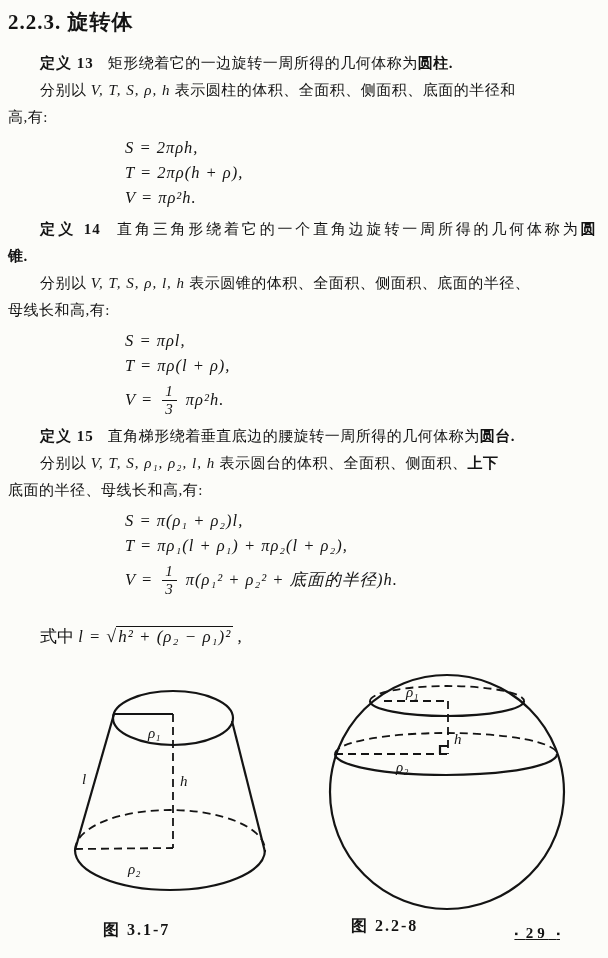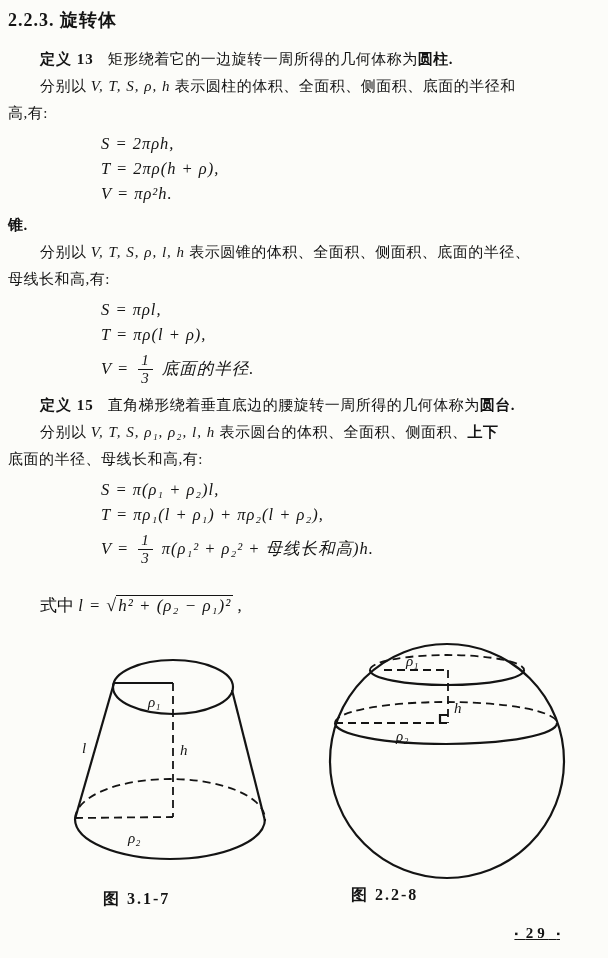--- a/index.html
+++ b/index.html
@@ -3,28 +3,28 @@
 <meta charset="utf-8">
 <style>
   html,body{margin:0;padding:0;}
   body{
     width:608px;height:958px;overflow:hidden;
     background:#fcfcf9;color:#141414;
     font-family:"Liberation Serif","DejaVu Serif",serif;
     position:relative;
   }
   .page{padding:6px 10px 0 8px;}
-  .heading{font-size:18px;font-weight:bold;letter-spacing:1px;margin:2px 0 14px 0;}
+  .heading{font-size:21px;font-weight:bold;letter-spacing:1px;margin:2px 0 14px 0;}
   .line{font-size:15px;line-height:27px;letter-spacing:0.5px;white-space:nowrap;}
   .indent{padding-left:32px;}
   .jlast{white-space:normal;text-align:justify;text-align-last:justify;padding-right:2px;}
   .dlabel{font-weight:bold;margin-right:14px;letter-spacing:1px;}
   b.term{font-weight:bold;}
   .var{font-style:italic;font-family:"Liberation Serif",serif;letter-spacing:1px;}
-  .formulas{margin:4px 0 6px 93px;}
+  .formulas{margin:4px 0 6px 117px;}
   .formula{font-style:italic;font-size:16.5px;line-height:25px;letter-spacing:1px;}
   .formula.tall{margin:5px 0 3px 0;}
   .frac{display:inline-block;text-align:center;vertical-align:-0.55em;margin:0 4px;font-size:15px;}
   .frac .num{display:block;border-bottom:1.5px solid #141414;padding:0 3px;line-height:1.1;}
   .frac .den{display:block;line-height:1.1;}
   .note{margin-top:28px;font-size:17px;}
   .note .math{font-style:italic;letter-spacing:1px;font-size:16.5px;}
   .sqrt-sign{font-style:normal;font-size:18px;}
   .radicand{border-top:1.5px solid #141414;padding:0 2px;font-style:italic;letter-spacing:1px;}
   .figures{position:relative;height:292px;margin-top:6px;}
@@ -49,36 +49,37 @@
 
   <div class="line indent"><b class="dlabel">定义 13</b><span>矩形绕着它的一边旋转一周所得的几何体称为</span><b class="term">圆柱.</b></div>
   <div class="line indent"><span>分别以 </span><span class="var">V, T, S, ρ, h</span><span> 表示圆柱的体积、全面积、侧面积、底面的半径和</span></div>
   <div class="line">高,有:</div>
   <div class="formulas">
     <div class="formula">S = 2πρh,</div>
     <div class="formula">T = 2πρ(h + ρ),</div>
     <div class="formula">V = πρ²h.</div>
   </div>
 
+  <div class="line indent jlast"><b class="dlabel">定义 14</b><span>直角三角形绕着它的一个直角边旋转一周所得的几何体称为</span><b class="term">圆</b></div>
   <div class="line"><b class="term">锥.</b></div>
   <div class="line indent"><span>分别以 </span><span class="var">V, T, S, ρ, l, h</span><span> 表示圆锥的体积、全面积、侧面积、底面的半径、</span></div>
   <div class="line">母线长和高,有:</div>
   <div class="formulas">
     <div class="formula">S = πρl,</div>
     <div class="formula">T = πρ(l + ρ),</div>
-    <div class="formula tall"><span>V = </span><span class="frac"><span class="num">1</span><span class="den">3</span></span><span> 底面的半径.</span></div>
+    <div class="formula tall"><span>V = </span><span class="frac"><span class="num">1</span><span class="den">3</span></span><span> πρ²h.</span></div>
   </div>
 
   <div class="line indent"><b class="dlabel">定义 15</b><span>直角梯形绕着垂直底边的腰旋转一周所得的几何体称为</span><b class="term">圆台.</b></div>
   <div class="line indent"><span>分别以 </span><span class="var">V, T, S, ρ₁, ρ₂, l, h</span><span> 表示圆台的体积、全面积、侧面积、</span><b>上下</b></div>
   <div class="line">底面的半径、母线长和高,有:</div>
   <div class="formulas">
     <div class="formula">S = π(ρ₁ + ρ₂)l,</div>
     <div class="formula">T = πρ₁(l + ρ₁) + πρ₂(l + ρ₂),</div>
-    <div class="formula tall"><span>V = </span><span class="frac"><span class="num">1</span><span class="den">3</span></span><span> π(ρ₁² + ρ₂² + 母线长和高)h.</span></div>
+    <div class="formula tall"><span>V = </span><span class="frac"><span class="num">1</span><span class="den">3</span></span><span> π(ρ₁² + ρ₂² + 底面的半径)h.</span></div>
   </div>
 
   <div class="note indent"><span>式中 </span><span class="math">l</span><span class="math"> = </span><span class="sqrt-sign">√</span><span class="radicand">h² + (ρ₂ − ρ₁)²</span><span> ,</span></div>
 
   <div class="figures">
 
     <svg id="fig7" width="218" height="242" viewBox="0 0 218 242">
       <ellipse class="fig-stroke" cx="113" cy="50" rx="60" ry="27"></ellipse>
       <path class="fig-stroke" d="M15,182 A95,40 0 0 0 205,182"></path>
       <path class="fig-stroke dashed" d="M15,182 A95,40 0 0 1 205,182"></path>

